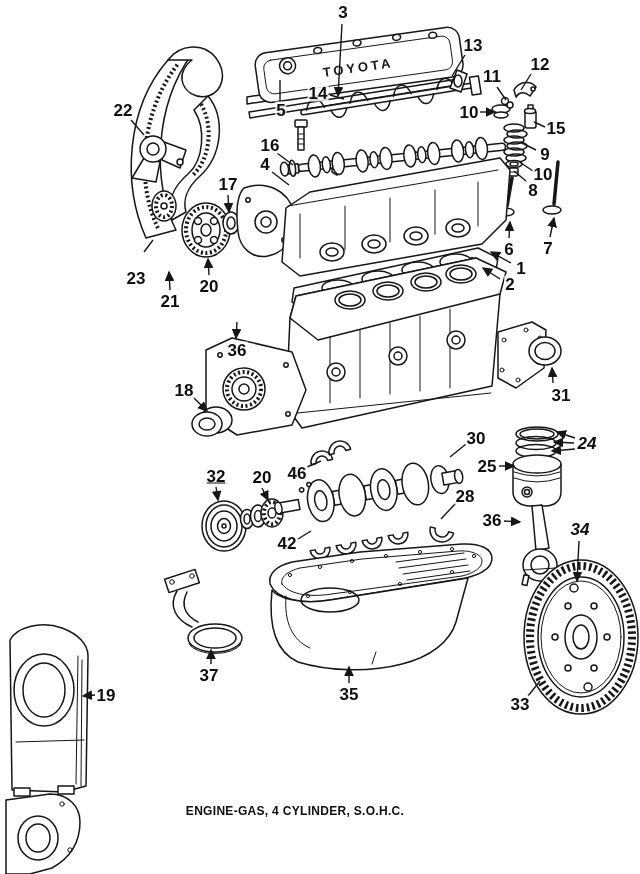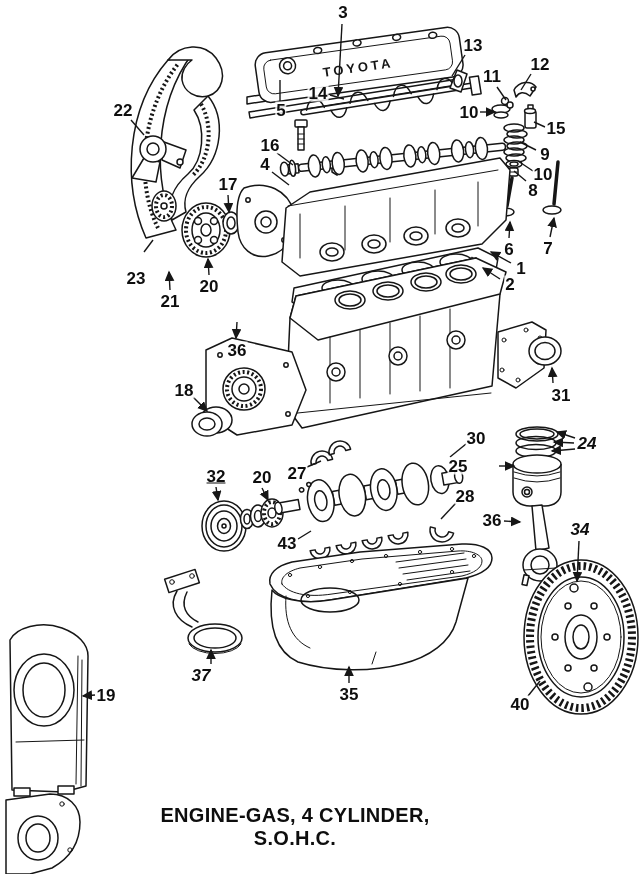--- a/index.html
+++ b/index.html
@@ -10,21 +10,21 @@
   .ink{stroke:#161616;fill:none;stroke-width:1.5;stroke-linecap:round;stroke-linejoin:round;}
   .inkf{stroke:#161616;fill:#ffffff;stroke-width:1.5;stroke-linejoin:round;}
   .thin{stroke-width:1;}
   .teeth{stroke:#161616;fill:none;stroke-width:4;stroke-dasharray:2 2.6;}
   .teeth8{stroke:#161616;fill:none;stroke-width:8;stroke-dasharray:2.5 3;}
   #leaders line{stroke:#161616;stroke-width:1.4;}
   #callout-layer{position:absolute;left:0;top:0;width:640px;height:874px;}
   .callout{position:absolute;transform:translate(-50%,-50%);font-weight:bold;font-size:17px;
            line-height:1;color:#0e0e0e;background:rgba(255,255,255,.82);padding:0 1px;}
   #caption{position:absolute;left:130px;top:804px;width:330px;text-align:center;
-           font-weight:bold;font-size:20px;letter-spacing:.3px;color:#0e0e0e;}
+           font-weight:bold;font-size:12px;letter-spacing:.3px;color:#0e0e0e;}
   .cover-text{font-family:"Liberation Sans",sans-serif;font-weight:bold;font-size:13px;
               letter-spacing:3px;fill:#161616;}
 </style>
 </head>
 <body>
 
 <div id="page">
 
   <svg id="art" viewBox="0 0 640 874">
 
@@ -454,28 +454,28 @@
       <div class="callout" style="left: 521px; top: 268px;">1</div>
       <div class="callout" style="left: 510px; top: 284px;">2</div>
       <div class="callout" style="left: 136px; top: 262px; margin-top: 16px;">23</div>
       <div class="callout" style="left: 170px; top: 301px;">21</div>
       <div class="callout" style="left: 209px; top: 286px;">20</div>
       <div class="callout" style="left: 237px; top: 310px; margin-top: 40px;">36</div>
       <div class="callout" style="left: 184px; top: 390px;">18</div>
       <div class="callout" style="left: 553px; top: 395px; margin-left: 8px;">31</div>
       <div class="callout" style="left: 476px; top: 438px;">30</div>
       <div class="callout" style="left: 587px; top: 443px; font-style: italic;">24</div>
-      <div class="callout" style="left: 458px; top: 466px;">25</div>
+      <div class="callout" style="left: 487px; top: 466px;">25</div>
       <div class="callout" style="left: 465px; top: 496px;">28</div>
       <div class="callout" style="left: 492px; top: 520px;">36</div>
       <div class="callout" style="left: 580px; top: 529px; font-style: italic;">34</div>
       <div class="callout" style="left: 216px; top: 476px; text-decoration: underline;">32</div>
       <div class="callout" style="left: 262px; top: 477px;">20</div>
-      <div class="callout" style="left: 297px; top: 473px;">27</div>
-      <div class="callout" style="left: 287px; top: 543px;">43</div>
-      <div class="callout" style="left: 520px; top: 704px;">40</div>
+      <div class="callout" style="left: 297px; top: 473px;">46</div>
+      <div class="callout" style="left: 287px; top: 543px;">42</div>
+      <div class="callout" style="left: 520px; top: 704px;">33</div>
       <div class="callout" style="left: 106px; top: 695px;">19</div>
-      <div class="callout" style="left: 201px; top: 675px; font-style: italic;">37</div>
+      <div class="callout" style="left: 209px; top: 675px;">37</div>
       <div class="callout" style="left: 349px; top: 694px;">35</div>
     </div>
 
   <div id="caption">ENGINE-GAS, 4 CYLINDER, S.O.H.C.</div>
 </div>
 
 </body></html>

